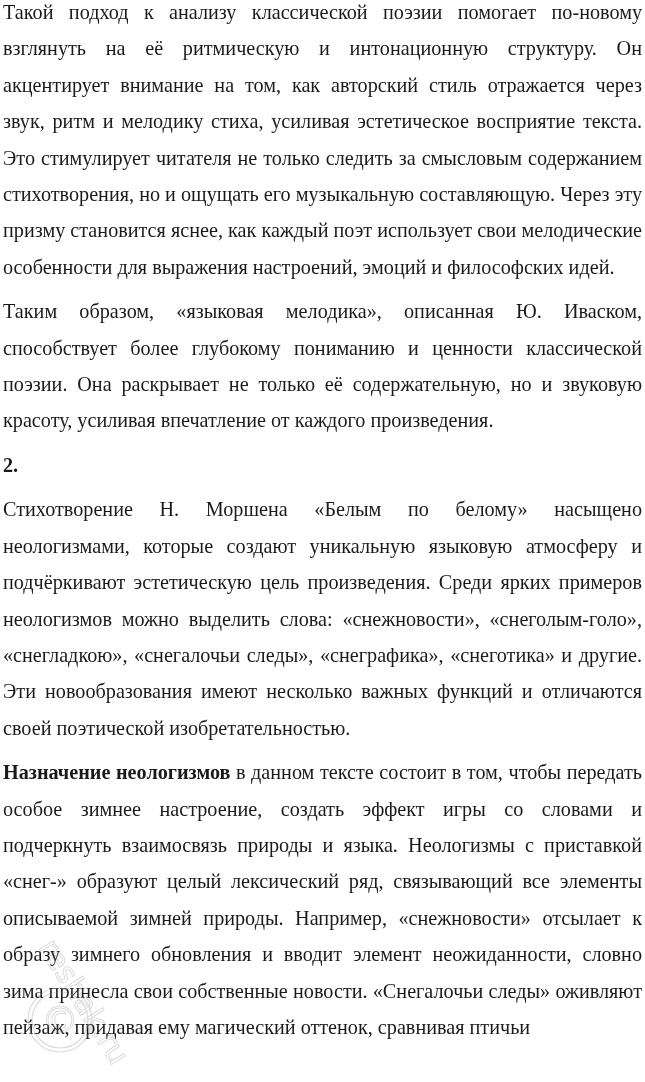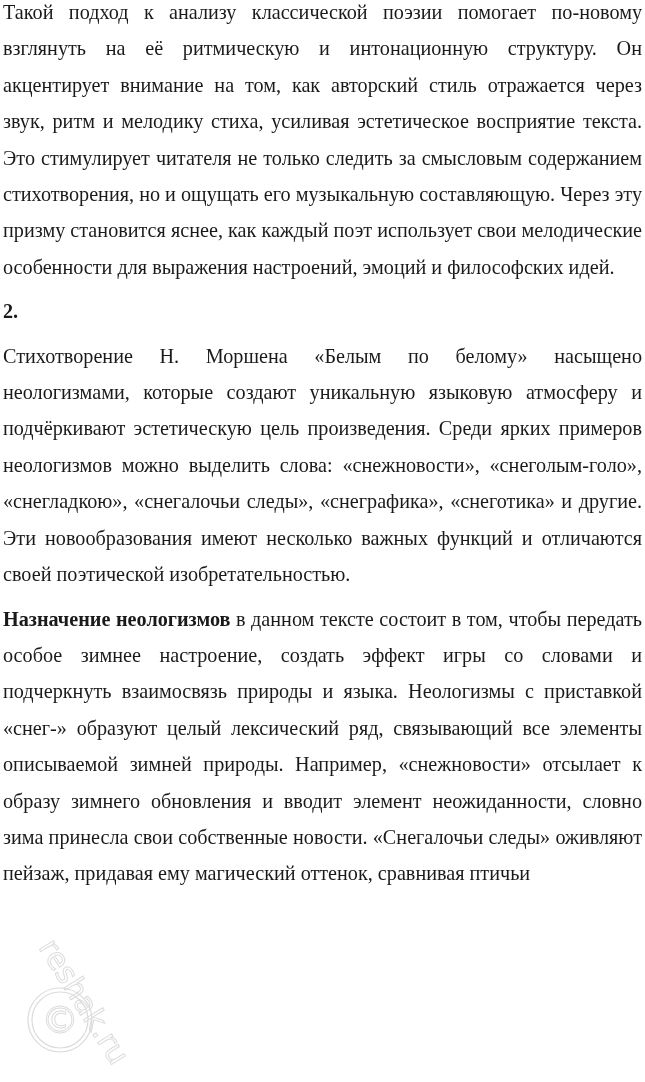--- a/index.html
+++ b/index.html
@@ -45,20 +45,21 @@
       height: 150px;
       pointer-events: none;
       opacity: 0.35;
     }
   </style>
 </head>
 <body>
 
 <div class="page">
   <p class="para">Такой подход к анализу классической поэзии помогает по-новому взглянуть на её ритмическую и интонационную структуру. Он акцентирует внимание на том, как авторский стиль отражается через звук, ритм и мелодику стиха, усиливая эстетическое восприятие текста. Это стимулирует читателя не только следить за смысловым содержанием стихотворения, но и ощущать его музыкальную составляющую. Через эту призму становится яснее, как каждый поэт использует свои мелодические особенности для выражения настроений, эмоций и философских идей.</p>
+  <p class="para">Таким образом, «языковая мелодика», описанная Ю. Иваском, способствует более глубокому пониманию и ценности классической поэзии. Она раскрывает не только её содержательную, но и звуковую красоту, усиливая впечатление от каждого произведения.</p>
   <p class="heading">2.</p>
   <p class="para">Стихотворение Н. Моршена «Белым по белому» насыщено неологизмами, которые создают уникальную языковую атмосферу и подчёркивают эстетическую цель произведения. Среди ярких примеров неологизмов можно выделить слова: «снежновости», «снеголым-голо», «снегладкою», «снегалочьи следы», «снеграфика», «снеготика» и другие. Эти новообразования имеют несколько важных функций и отличаются своей поэтической изобретательностью.</p>
   <p class="para"><span class="bold">Назначение неологизмов</span><span> в данном тексте состоит в том, чтобы передать особое зимнее настроение, создать эффект игры со словами и подчеркнуть взаимосвязь природы и языка. Неологизмы с приставкой «снег-» образуют целый лексический ряд, связывающий все элементы описываемой зимней природы. Например, «снежновости» отсылает к образу зимнего обновления и вводит элемент неожиданности, словно зима принесла свои собственные новости. «Снегалочьи следы» оживляют пейзаж, придавая ему магический оттенок, сравнивая птичьи</span></p>
 </div>
 
 <div class="watermark">
   <svg width="150" height="150" viewBox="0 0 150 150">
     <g fill="none" stroke="#9a9a9a" stroke-width="1.2">
       <circle cx="52" cy="95" r="32"></circle>
       <circle cx="52" cy="95" r="28"></circle>

